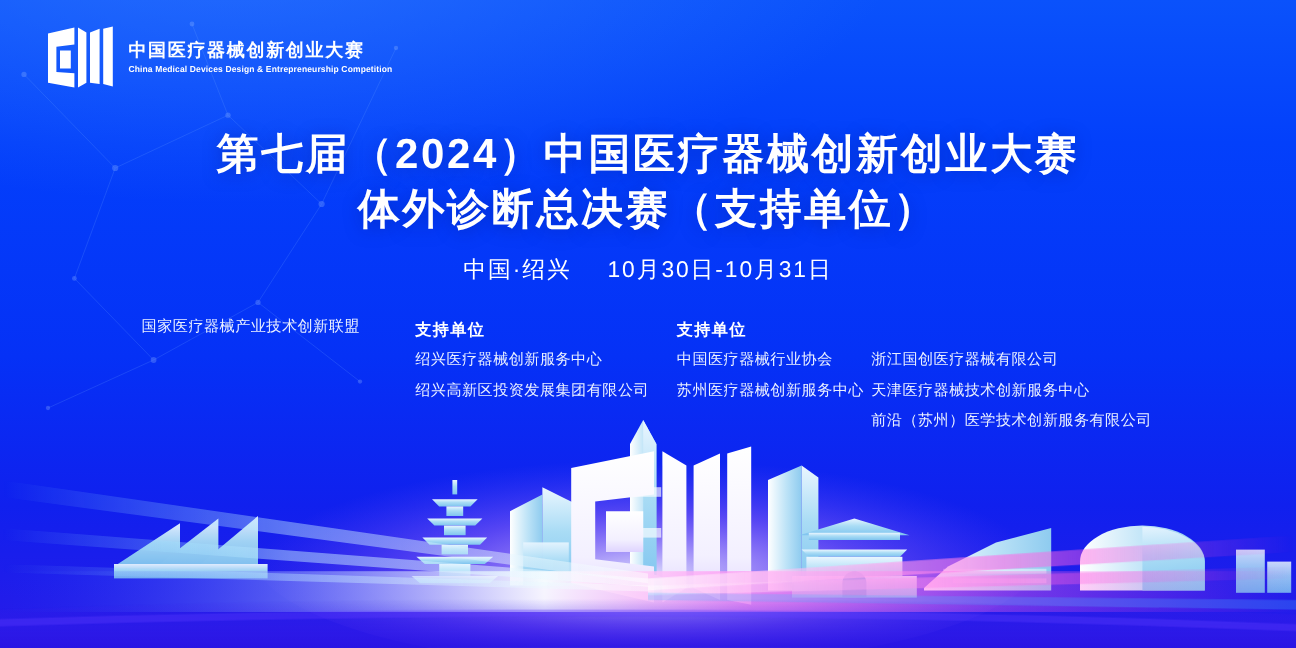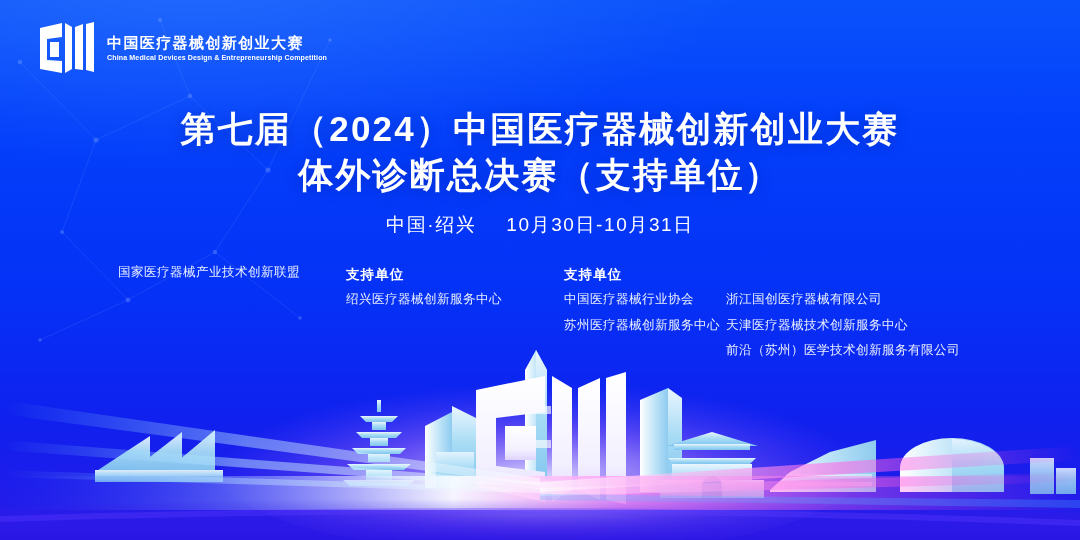--- a/index.html
+++ b/index.html
@@ -128,20 +128,21 @@
 
   <div class="orgs">
 
     <div class="org-col c1">
       <div class="org-item">国家医疗器械产业技术创新联盟</div>
     </div>
 
     <div class="org-col c2">
       <div class="org-head">支持单位</div>
       <div class="org-item">绍兴医疗器械创新服务中心</div>
+      <div class="org-item">绍兴高新区投资发展集团有限公司</div>
     </div>
 
     <div class="org-col c3">
       <div class="org-head">支持单位</div>
       <div class="org-item">中国医疗器械行业协会</div>
       <div class="org-item">苏州医疗器械创新服务中心</div>
     </div>
 
     <div class="org-col c4">
       <div class="org-head blank">支持单位续</div>

